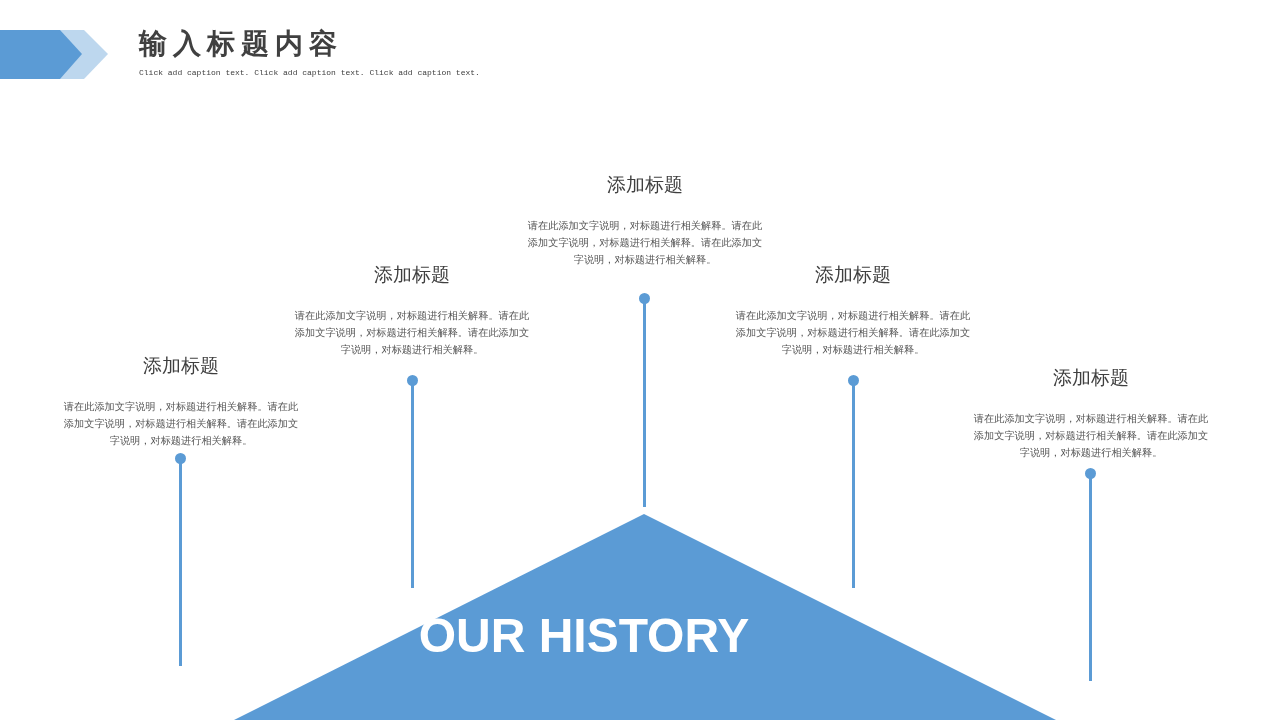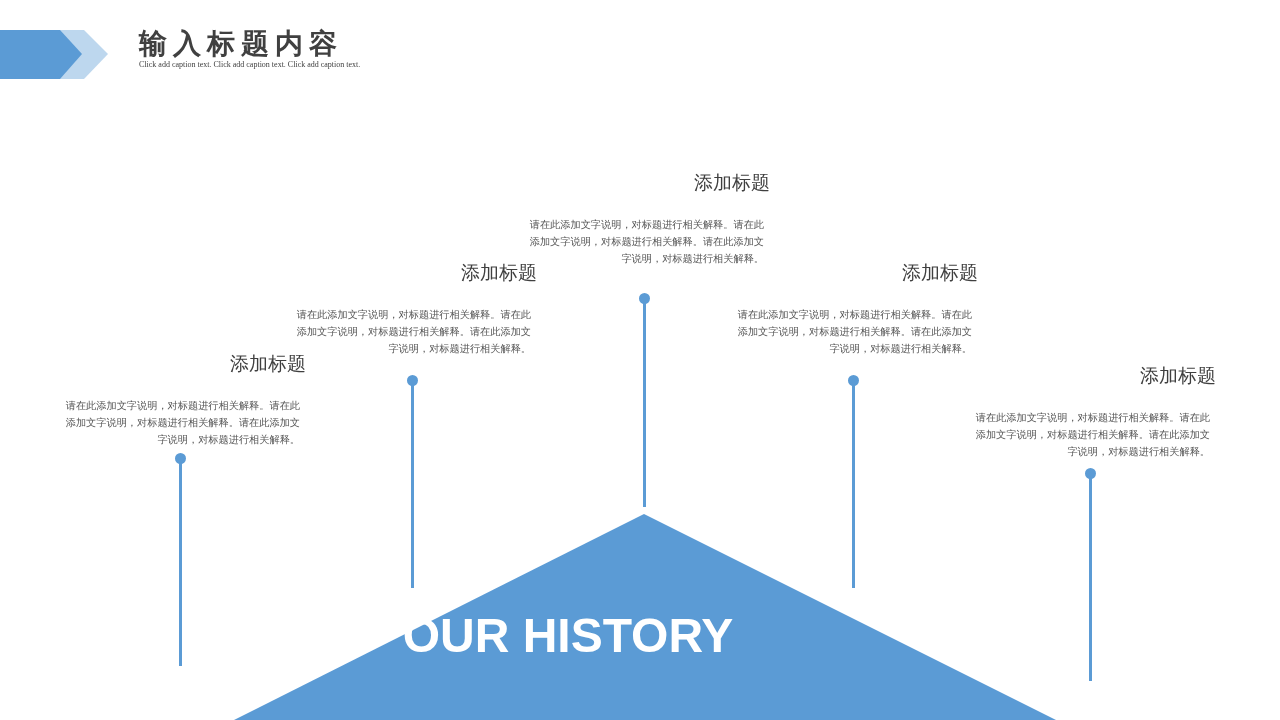--- a/index.html
+++ b/index.html
@@ -1,26 +1,26 @@
 <!DOCTYPE html>
 <html><head>
 <meta charset="utf-8">
 <style>
   html, body { margin:0; padding:0; }
   body { width:1280px; height:720px; position:relative; overflow:hidden; background:#ffffff;
          font-family:"DejaVu Sans", "Liberation Sans", sans-serif; }
   .abs { position:absolute; }
   #header-title { left:139px; top:26px; font-size:28px; font-weight:bold; color:#404040; letter-spacing:6px; line-height:36px; white-space:nowrap; }
-  #header-caption { left:139px; top:60px; font-family:Liberation Serif, serif; font-size:8px; color:#404040; white-space:nowrap; }
-  .item { position:absolute; width:250px; text-align:right;font-family:Liberation Mono, monospace; }
+  #header-caption { left:139px; top:68px; font-family:Liberation Mono, monospace; font-size:8px; color:#404040; white-space:nowrap; }
+  .item { position:absolute; width:250px; text-align:center; }
   .item-title { font-size:19px; color:#3f3f3f; line-height:26px; }
   .item-desc { margin-top:20px; font-size:10.2px; color:#555555; line-height:17px; padding:0 6px; }
   .stem { position:absolute; width:3px; background:#5b9bd5; }
   .dot { position:absolute; width:11px; height:11px; border-radius:50%; background:#5b9bd5; }
-  #tri-label { left:0; width:1136px; top:608px; text-align:center; font-family:"Liberation Sans", sans-serif; font-weight:bold; font-size:48px; color:#ffffff; letter-spacing:0px; }
+  #tri-label { left:16px; width:1136px; top:608px; text-align:center; font-family:"Liberation Sans", sans-serif; font-weight:bold; font-size:48px; color:#ffffff; letter-spacing:0px; }
 </style>
 </head>
 <body>
 
 <svg class="abs" style="left:0;top:0" width="120" height="90">
   <polygon points="0,30 84,30 108,54 84,79 0,79" fill="#bdd7ee"></polygon>
   <polygon points="0,30 60,30 82,54 60,79 0,79" fill="#5b9bd5"></polygon>
 </svg>
 <div id="header-title" class="abs">输入标题内容</div>
 <div id="header-caption" class="abs">Click add caption text. Click  add caption text. Click add caption text.</div>

